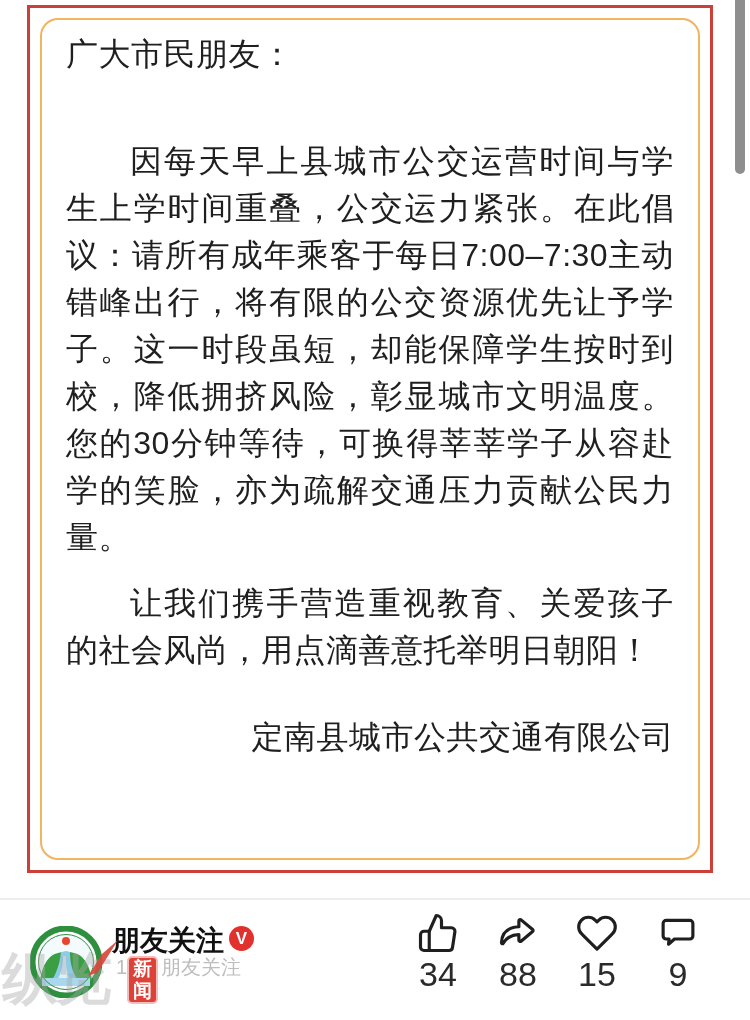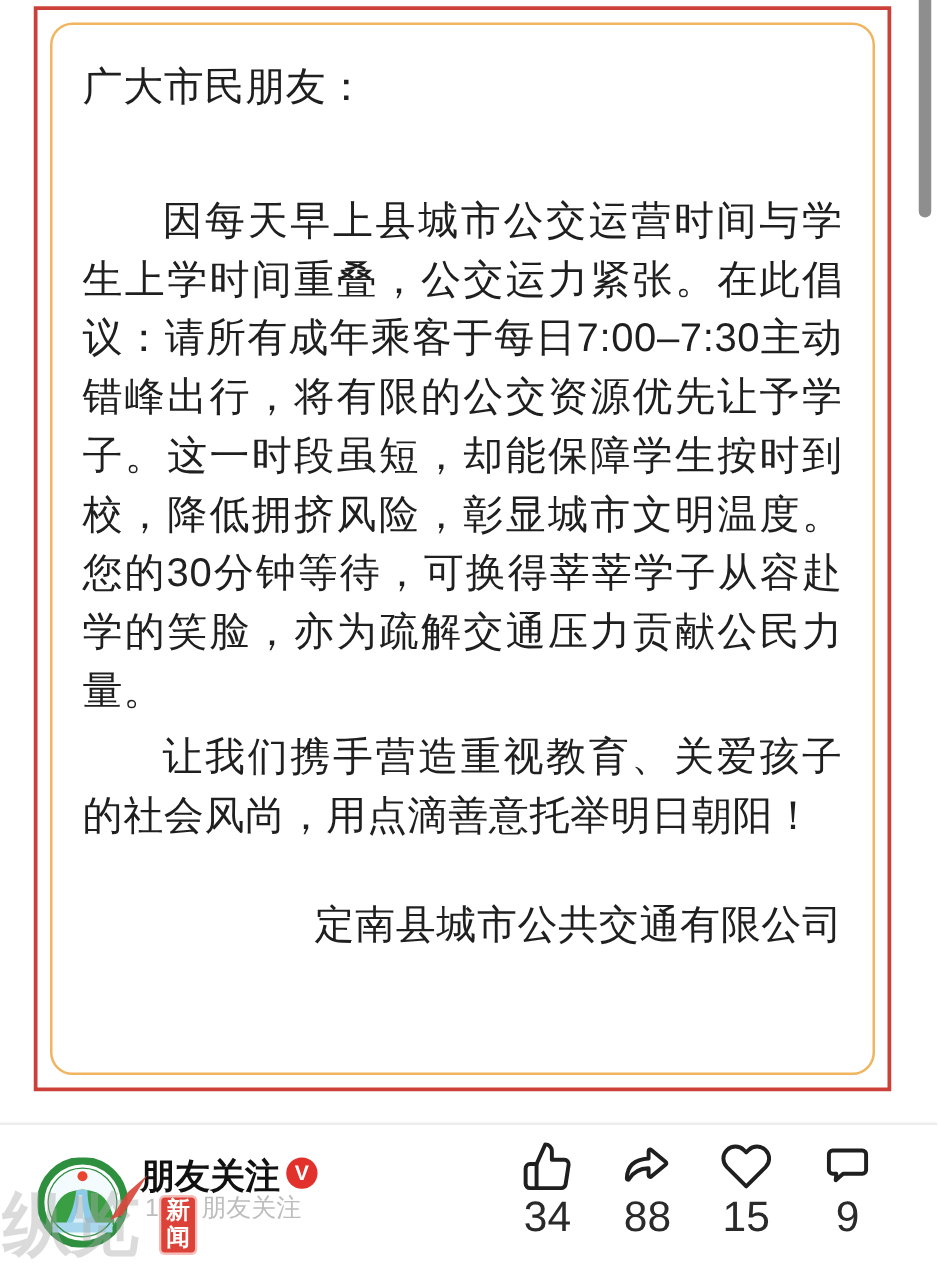--- a/index.html
+++ b/index.html
@@ -4,26 +4,26 @@
 <style>
   html,body{margin:0;padding:0;}
   body{font-family:"Liberation Sans","DejaVu Sans",sans-serif;background:#ffffff;}
   #screen{position:relative;width:750px;height:1020px;background:#ffffff;overflow:hidden;margin:0 auto;}
 
   
   .letter-outer{position:absolute;left:27px;top:5px;width:686px;height:868px;
     box-sizing:border-box;border:3px solid #cb4038;background:#ffffff;}
   .letter-inner{position:absolute;left:10px;top:10px;right:10px;bottom:10px;
     box-sizing:border-box;border:2px solid #f1b45f;border-radius:18px;
-    padding:26px 24px 0 24px;overflow:hidden;}
+    padding:11px 24px 0 24px;overflow:hidden;}
   .letter-text{color:#1f1f1f;font-size:32px;line-height:47px;letter-spacing:.5px;}
   .salutation{text-align:left;}
   .para{margin:0;text-align:justify;text-indent:2em;}
   .para-1{margin-top:60px;}
-  .para-2{margin-top:6px;}
+  .para-2{margin-top:19px;}
   .sig-line{margin-top:40px;text-align:right;text-indent:0;}
   .date-line{text-align:right;text-indent:0;}
 
   
   .scrollbar-thumb{position:absolute;left:735px;top:-8px;width:10px;height:182px;
     border-radius:6px;background:#8e8e8e;}
 
   
   .divider{position:absolute;left:0;top:898px;width:750px;height:2px;background:#ededed;}
 

